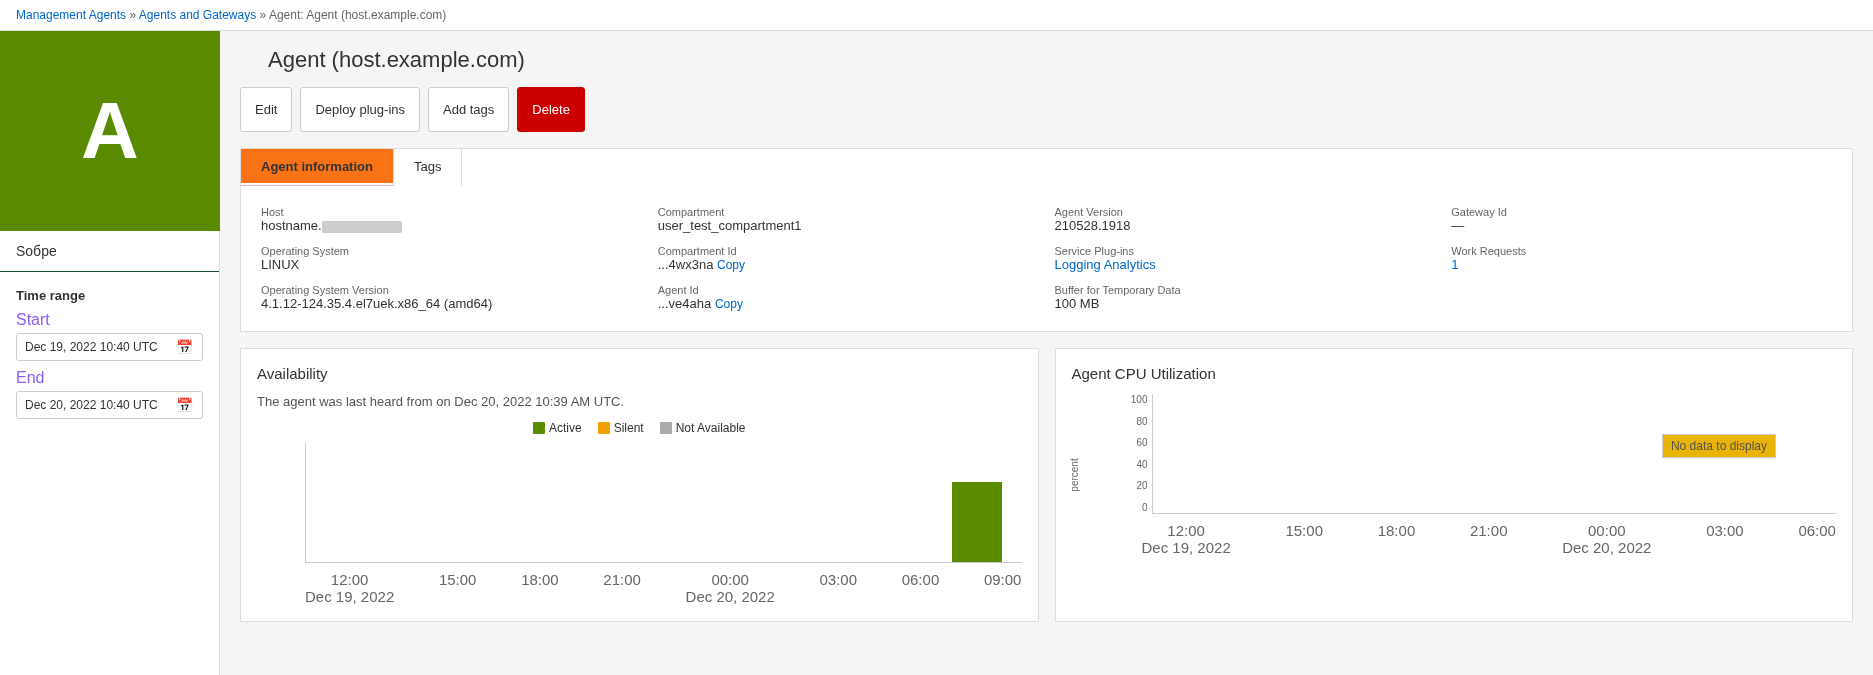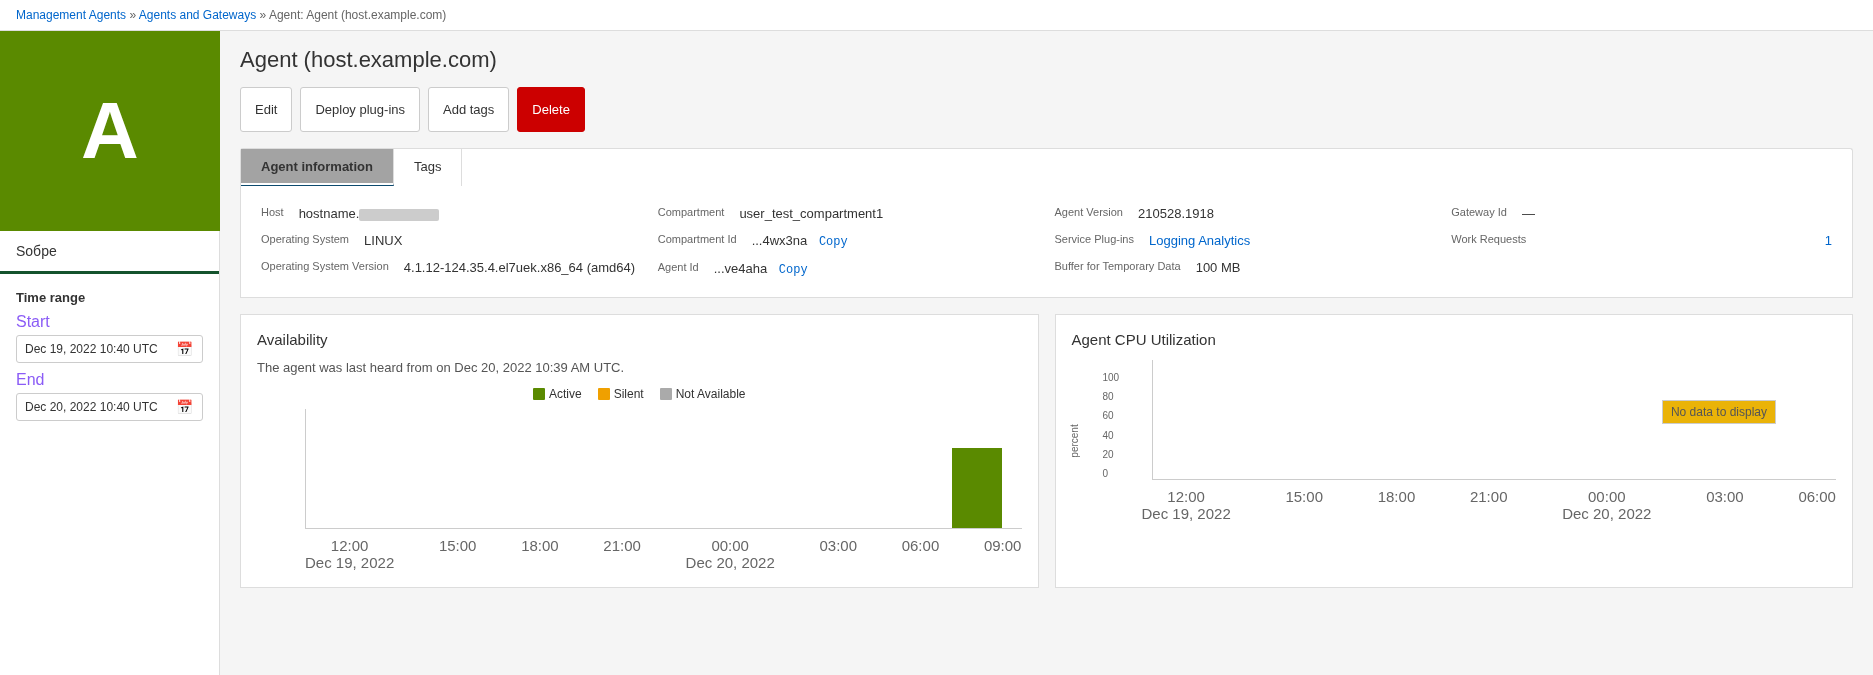--- a/index.html
+++ b/index.html
@@ -7,48 +7,48 @@
 
     .breadcrumb { font-size: 12px; color: #666; padding: 8px 16px; background: #fff; border-bottom: 1px solid #ddd; }
     .breadcrumb a { color: #0066cc; text-decoration: none; }
     .breadcrumb span { color: #666; }
 
     .main-layout { display: flex; min-height: calc(100vh - 30px); }
 
     .sidebar { width: 220px; min-width: 220px; background: #fff; border-right: 1px solid #ddd; padding: 0; }
     .agent-avatar { width: 220px; height: 200px; background: #5a8a00; display: flex; align-items: center; justify-content: center; }
     .agent-avatar-letter { color: white; font-size: 80px; font-weight: bold; }
-    .sidebar-username { padding: 12px 16px; font-size: 14px; color: #333; border-bottom: 3px solid #14532d; }
+    .sidebar-username { padding: 12px 16px; font-size: 14px; color: #333; border-bottom: 1px solid #14532d; }
 
     .time-range-section { padding: 16px; }
     .time-range-title { font-weight: bold; font-size: 13px; margin-bottom: 8px; }
     .time-label { font-size: 16px; color: #8b5cf6; margin-bottom: 4px; margin-top: 8px; }
     .time-input { display: flex; align-items: center; border: 1px solid #ccc; border-radius: 3px; padding: 5px 8px; background: #fff; width: 100%; font-size: 12px; justify-content: space-between; }
     .time-input span { color: #333; }
     .cal-icon { color: #888; font-size: 14px; }
 
     .content { flex: 1; padding: 16px 20px; background: #f5f5f5; overflow: auto; }
-    .page-title { font-size: 22px; font-weight: 400; margin-bottom: 14px; color: #333; }
+    .page-title { font-size: 22px; font-weight: 400; margin-bottom: 14px; color: #333; margin-left: 28px; }
 
     .action-bar { display: flex; gap: 8px; margin-bottom: 16px; }
     .btn { padding: 14px 14px; border: 1px solid #ccc; border-radius: 3px; background: #fff; cursor: pointer; font-size: 13px; color: #333; }
     .btn-danger { background: #cc0000; color: white; border-color: #cc0000; }
 
     .tabs { display: flex; border-bottom: 1px solid #ccc; margin-bottom: 0; background: #fff; border: 1px solid #ddd; border-bottom: none; border-radius: 3px 3px 0 0; }
     .tab { padding: 10px 20px; cursor: pointer; font-size: 13px; border-right: 1px solid #ddd; color: #333; background: #fff; }
-    .tab.active { background: #a3a3a3; font-weight: 600; border-bottom: 2px solid #0c4a6e; position: relative; text-align: center; }
+    .tab.active { background: #f97316; font-weight: 600; border-bottom: 2px solid #f9a8d4; position: relative; text-align: center; }
     .tab.active::after { content: ''; position: absolute; bottom: -1px; left: 0; right: 0; height: 2px; background: #fff; }
 
     .info-panel { background: #fff; border: 1px solid #ddd; padding: 20px; margin-bottom: 16px; border-top: none; }
     .info-grid { display: grid; grid-template-columns: 1fr 1fr 1fr 1fr; gap: 16px; }
-    .info-item { display: flex; flex-direction: row; gap: 15px; }
+    .info-item { display: flex; flex-direction: column; gap: 0; }
     .info-label { font-size: 11px; color: #666; }
     .info-value { font-size: 13px; color: #333; font-weight: 400; }
     .info-value.link { color: #0066cc; text-decoration: none; cursor: pointer; }
-    .info-value .copy-link { color: #0066cc; cursor: pointer; margin-left: 8px; font-size: 12px; font-family: Liberation Mono, monospace; }
+    .info-value .copy-link { color: #0066cc; cursor: pointer; margin-left: 0; font-size: 12px; }
     .masked { display: inline-block; background: #ccc; width: 80px; height: 12px; border-radius: 2px; vertical-align: middle; }
 
     .charts-row { display: grid; grid-template-columns: 1fr 1fr; gap: 16px; }
     .chart-panel { background: #fff; border: 1px solid #ddd; padding: 16px; }
     .chart-title { font-size: 15px; font-weight: 400; margin-bottom: 12px; color: #333; }
     .chart-message { font-size: 13px; color: #555; margin-bottom: 12px; }
 
     .legend { display: flex; gap: 16px; justify-content: center; margin-bottom: 8px; font-size: 12px; }
     .legend-item { display: flex; align-items: center; gap: 4px; }
     .legend-dot { width: 12px; height: 12px; border-radius: 1px; }
@@ -242,21 +242,21 @@
               </div>
           </div>
         </div>
       </div>
 
       <div class="chart-panel">
         <div class="chart-title">Agent CPU Utilization</div>
         <div style="position:relative; margin-left:30px;">
           <span class="y-label-vertical">percent</span>
           <div class="cpu-chart-area">
-            <div style="position:absolute; left:-50px; top:12px; bottom:0; display:flex; flex-direction:column; justify-content:space-between; font-size:10px; color:#666; text-align:left; width:45px;">
+            <div style="position:absolute; left:-50px; top:0; bottom:0; display:flex; flex-direction:column; justify-content:space-between; font-size:10px; color:#666; text-align:right; width:45px;">
               <span>100</span>
               <span>80</span>
               <span>60</span>
               <span>40</span>
               <span>20</span>
               <span>0</span>
             </div>
             <div class="no-data-box">No data to display</div>
           </div>
           <div class="x-axis-labels">

